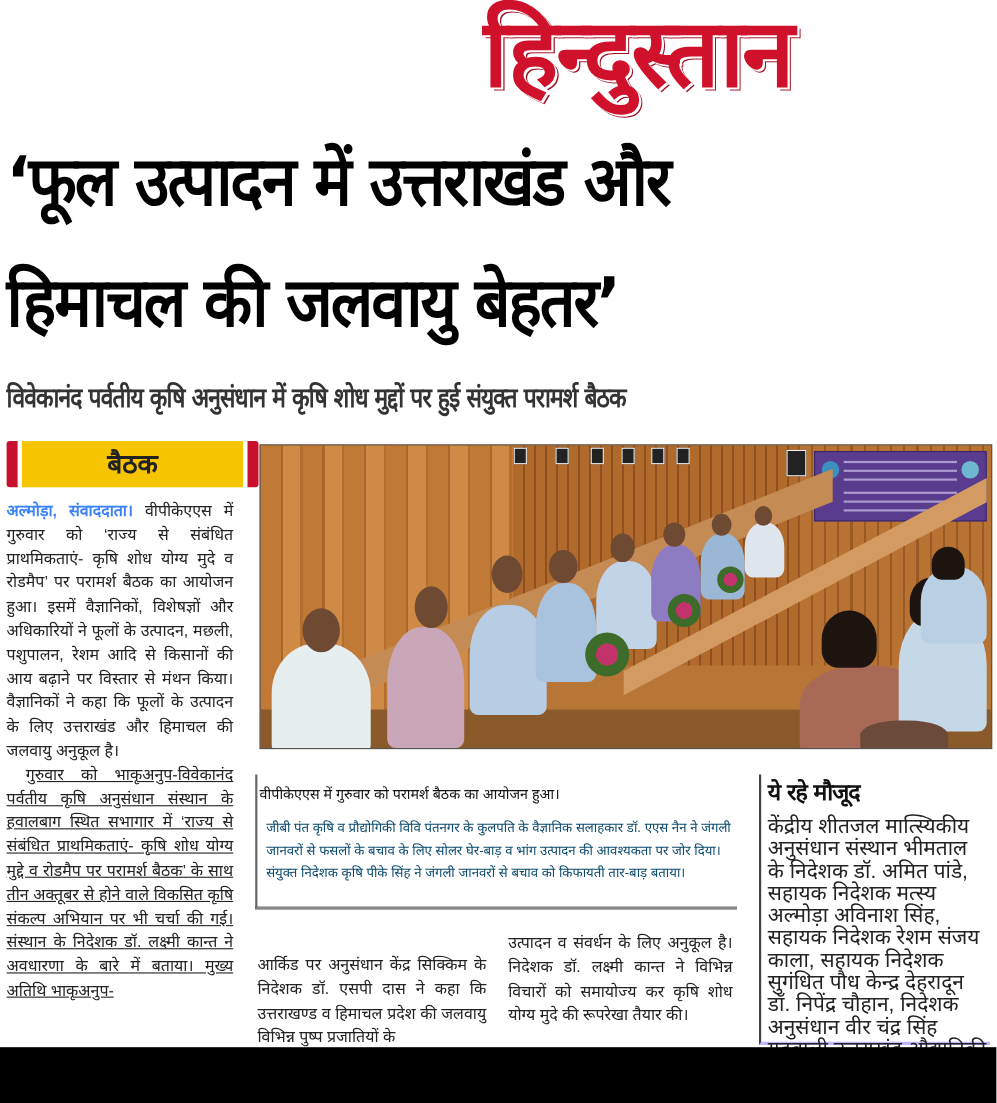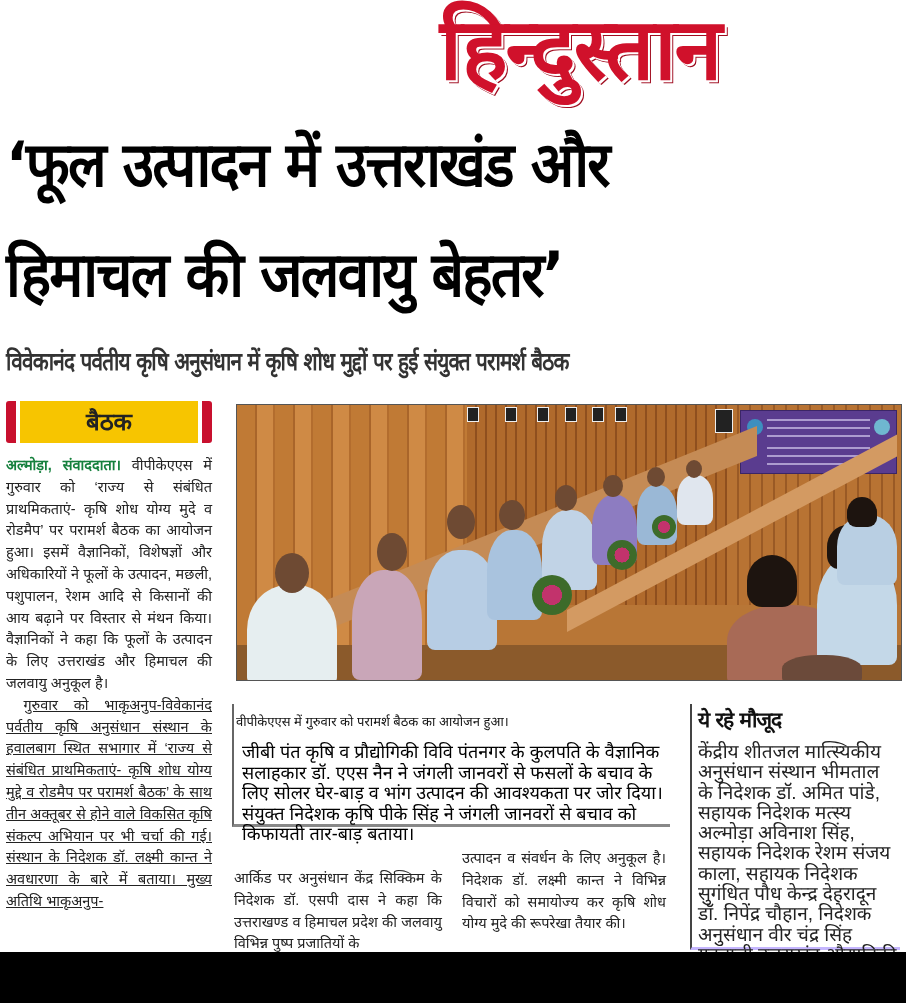--- a/index.html
+++ b/index.html
@@ -17,30 +17,30 @@
   
   .headline { left:6px; top:110px; width:900px; font-weight:bold; color:#000;
      font-family:"DejaVu Sans",sans-serif; font-size:62px; line-height:110px; letter-spacing:-2px; }
   .headline div { white-space:nowrap; transform:scaleX(0.92); transform-origin:left; }
 
   
   .subhead { left:6px; top:340px; width:900px; white-space:nowrap; font-weight:bold;
      font-size:25px; line-height:44px; color:#333; letter-spacing:-1px; transform:scaleX(0.83); transform-origin:left; }
 
   
-  .kicker { left:6px; top:401px; width:206px; height:42px; }
+  .kicker { left:6px; top:401px; width:229px; height:42px; }
   .kicker .bar-l { position:absolute; left:0; top:0; width:10px; height:42px; background:#c8102e; border-radius:3px 0 0 3px; }
   .kicker .bar-r { position:absolute; right:0; top:0; width:10px; height:42px; background:#c8102e; border-radius:0 3px 3px 0; }
   .kicker .mid { position:absolute; left:14px; right:14px; top:0; height:42px; background:#f7c500;
       text-align:center; font-weight:bold; font-size:24px; line-height:42px; color:#222; }
 
   
   .col { font-family:"Liberation Sans",sans-serif; font-size:14.5px; line-height:21.8px; color:#222; text-align:justify; }
   .col1 { left:6px; top:455px; width:206px; }
-  .col1 .dateline { font-weight:bold; color:#15803d; }
+  .col1 .dateline { font-weight:bold; color:#3b82f6; }
   .col1 p { margin:0; }
   .col1 p.indent { text-indent:1.2em;text-decoration:underline; }
 
   
   .photo { left:236px; top:404px; width:664px; height:275px; overflow:hidden; background:#b87636; border:1px solid #555; }
   .wall-l { position:absolute; left:0; top:0; width:230px; height:275px;
      background: repeating-linear-gradient(90deg,#c07a35 0 18px,#a9652a 18px 20px,#cf8a45 20px 36px,#b36d2e 36px 38px); }
   .wall-m { position:absolute; left:230px; top:0; width:260px; height:200px;
      background: repeating-linear-gradient(90deg,#b06a2c 0 8px,#8f4f1e 8px 10px); }
   .wall-r { position:absolute; left:490px; top:0; width:174px; height:200px;
@@ -56,21 +56,21 @@
   .person { position:absolute; border-radius:45% 45% 8px 8px; }
   .head { position:absolute; border-radius:50%; background:#6e4a33; }
   .hair { position:absolute; border-radius:50% 50% 30% 30%; background:#1d140f; }
   .plant { position:absolute; border-radius:50%; background:radial-gradient(circle,#c2336c 0 35%,#3d6b2a 36% 100%); }
 
   .caption { left:236px; top:683px; width:460px; font-family:"Liberation Sans",sans-serif; font-size:13px; line-height:18px; color:#111; white-space:nowrap;margin-top:30px; }
 
   
   .box-bhang { left:232px; top:704px; width:436px; height:120px; border-left:2px solid #666; border-bottom:3px solid #888; }
   .box-bhang .box-title { position:absolute; left:12px; top:2px; font-weight:bold; font-size:21px; line-height:30px; color:#b0141e; letter-spacing:-1px; white-space:nowrap; }
-  .box-bhang .box-body { position:absolute; left:8px; top:38px; width:424px; font-family:"Liberation Sans",sans-serif; font-size:18px; line-height:20.5px; color:#000000; }
+  .box-bhang .box-body { position:absolute; left:8px; top:38px; width:424px; font-family:"Liberation Sans",sans-serif; font-size:12px; line-height:20.5px; color:#0c4a6e; }
 
   .col2 { left:234px; top:868px; width:208px; }
   .col3 { left:462px; top:848px; width:204px; }
 
   
   .box-present { left:690px; top:704px; width:208px; height:243px; border-left:2px solid #444; border-bottom:3px solid #c4b5fd; }
   .box-present .box-title { position:absolute; left:6px; top:0; font-weight:bold; font-size:21px; line-height:32px; color:#111; letter-spacing:-1px; white-space:nowrap; }
   .box-present .box-body { position:absolute; left:6px; top:38px; width:200px; font-family:"Liberation Sans",sans-serif; font-size:19px; line-height:20.3px; color:#222; }
 
   .footer-band { left:0; top:952px; width:906px; height:51px; background:#000; }

